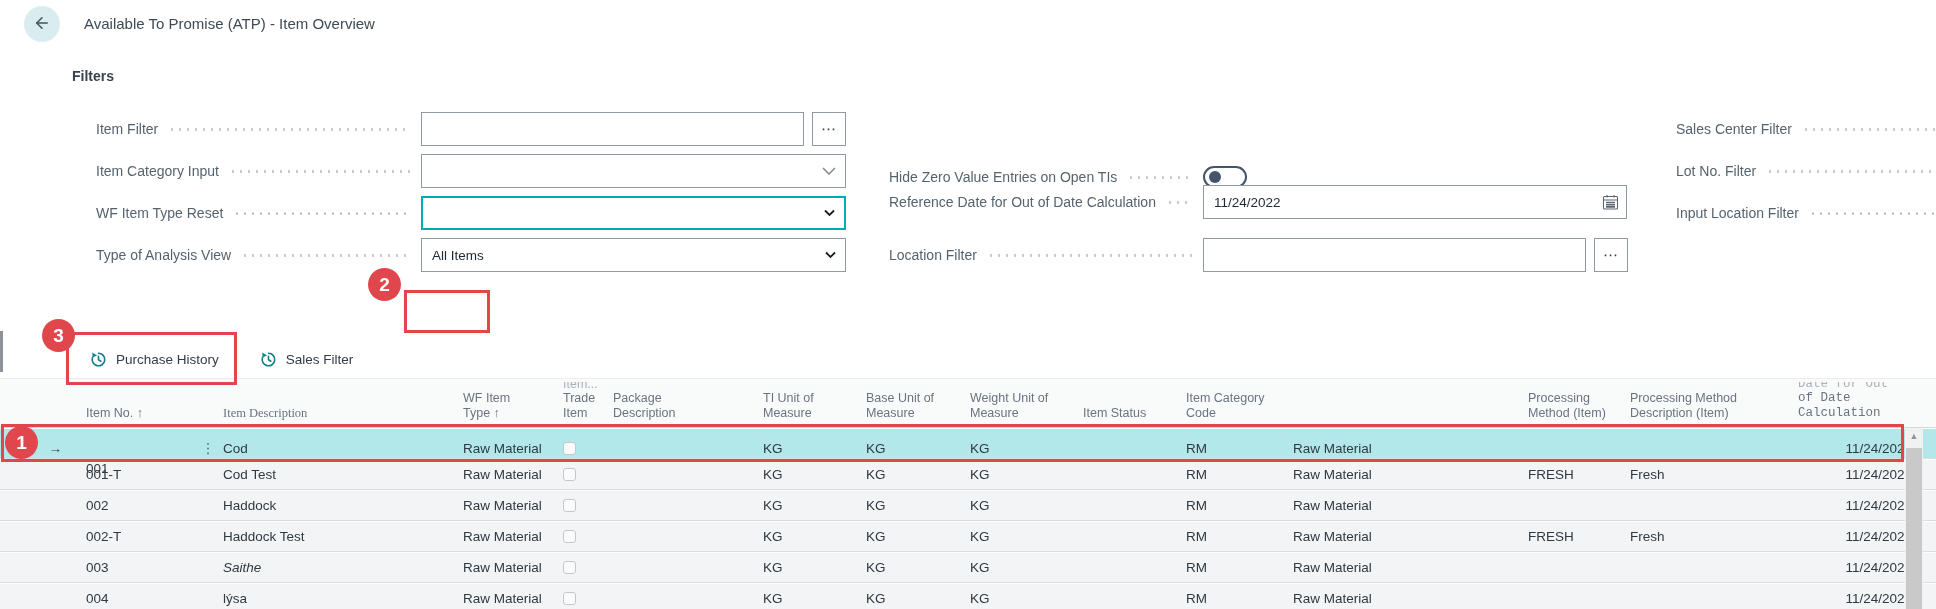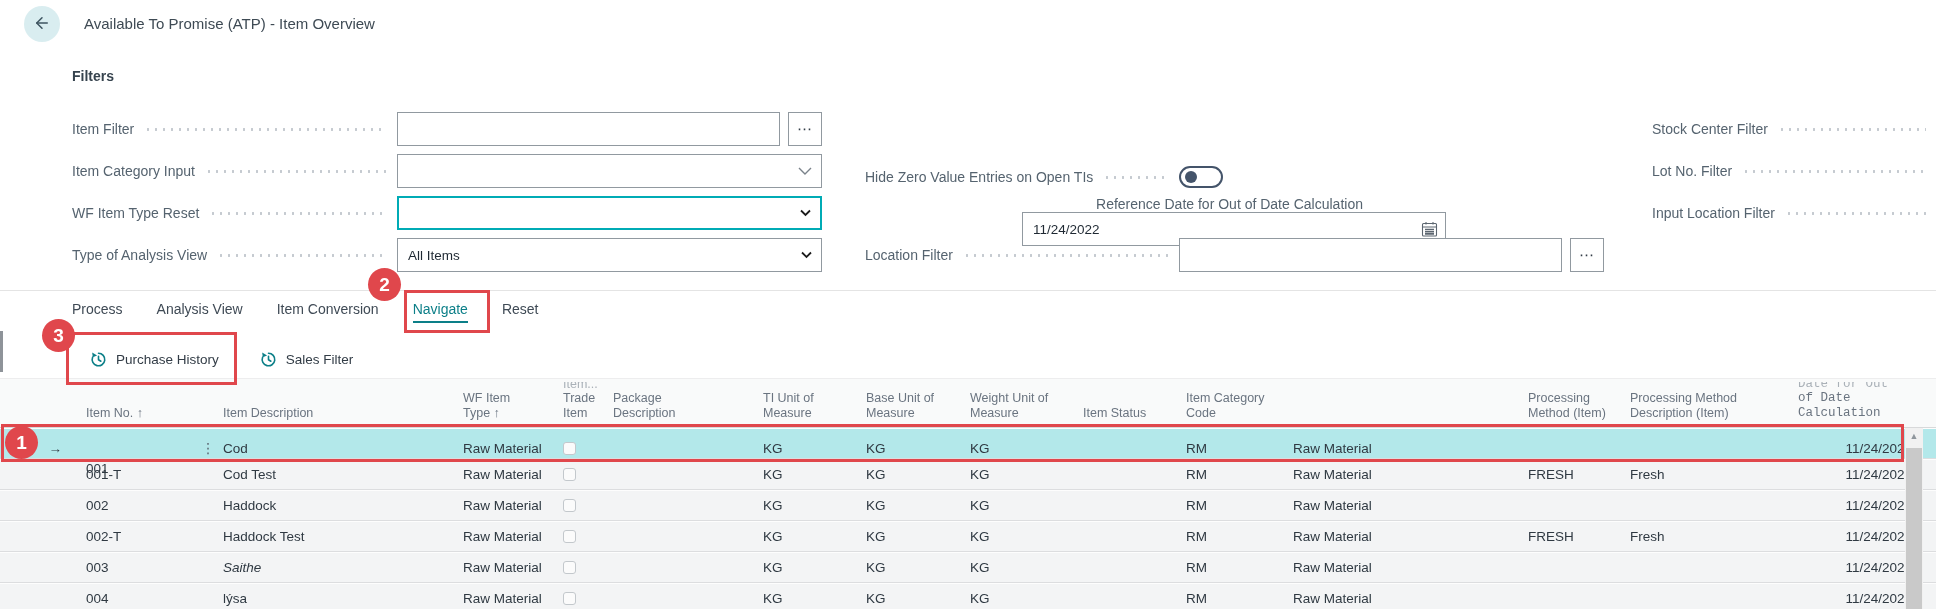--- a/index.html
+++ b/index.html
@@ -7,21 +7,21 @@
           font-family:"Liberation Sans",sans-serif;color:#3e4a54;}
 
   
   .pagehead{position:absolute;left:12px;top:0;width:100%;height:56px;}
   .backbtn{position:absolute;left:12px;top:6px;width:36px;height:36px;border-radius:50%;
            background:#d9edf0;border:none;display:flex;align-items:center;justify-content:center;cursor:pointer;}
   .title{position:absolute;left:72px;top:15px;font-size:15px;color:#3e4a54;}
 
   
   .filters-title{position:absolute;left:72px;top:68px;font-size:14px;font-weight:700;color:#36434e;}
-  .frow{position:absolute;display:flex;align-items:center;height:34px;}
+  .frow{position:absolute;display:flex;align-items:center;height:34px;margin-left:24px;}
   .frow .lbl{font-size:14px;color:#55636f;white-space:nowrap;margin-right:10px;}
   .leader{flex:1;height:5px;margin-right:10px;min-width:8px;
           background-image:radial-gradient(circle,#c5cad0 1.1px,transparent 1.4px);
           background-size:8px 5px;background-repeat:repeat-x;background-position:left center;}
   .ctl{display:flex;align-items:center;flex:none;}
   .tin{height:34px;box-sizing:border-box;border:1px solid #9199a0;background:#fff;
        font-family:inherit;font-size:13.5px;color:#1f2933;padding:0 10px;outline:none;}
   .combo{position:relative;height:34px;box-sizing:border-box;border:1px solid #9199a0;background:#fff;
          display:flex;align-items:center;padding:0 30px 0 10px;font-size:13.5px;color:#1f2933;}
   .combo.focus{border:2px solid #00abb5;}
@@ -149,21 +149,21 @@
 
 
   <div class="frow" style="left:865px;top:160px;width:739px;">
     <span class="lbl">Hide Zero Value Entries on Open TIs</span>
     <span class="leader"></span>
     <span class="ctl" style="width:425px;">
       <span class="toggle"></span>
     </span>
   </div>
 
-  <div class="frow" style="left:865px;top:196px;width:739px;flex-direction:column;">
+  <div class="frow" style="left:865px;top:185px;width:739px;">
     <span class="lbl">Reference Date for Out of Date Calculation</span>
     <span class="leader"></span>
     <span class="ctl datein" style="width:425px;">
       <input class="tin" value="11/24/2022" style="">
       <svg width="17" height="17" viewBox="0 0 17 17" fill="none" stroke="#5c6670" stroke-width="1.1">
         <rect x="1.5" y="3" width="14" height="12.5" rx="1"></rect>
           <line x1="1.5" y1="6.5" x2="15.5" y2="6.5"></line>
         <line x1="5" y1="1.5" x2="5" y2="4"></line>
           <line x1="12" y1="1.5" x2="12" y2="4"></line>
         <g stroke-width="1.6">
@@ -180,39 +180,32 @@
     <span class="leader"></span>
     <span class="ctl" style="width:425px;">
       <input class="tin" style="width: 383px;" value="">
       <button class="assist">
         <span>⋯</span>
       </button>
     </span>
   </div>
 
   <div class="frow" style="left:1652px;top:112px;width:284px;">
-    <span class="lbl">Stock Center Filter</span>
+    <span class="lbl">Sales Center Filter</span>
     <span class="leader"></span>
   </div>
   <div class="frow" style="left:1652px;top:154px;width:284px;">
     <span class="lbl">Lot No. Filter</span>
     <span class="leader"></span>
   </div>
   <div class="frow" style="left:1652px;top:196px;width:284px;">
     <span class="lbl">Input Location Filter</span>
     <span class="leader"></span>
   </div>
 
-  <nav class="tabs" id="tabstrip">
-      <span class="tab">Process</span>
-      <span class="tab">Analysis View</span>
-      <span class="tab">Item Conversion</span>
-      <span class="tab active">Navigate</span>
-      <span class="tab">Reset</span>
-    </nav>
 
   <div class="actions">
     <button class="abtn">
       <svg width="17" height="17" viewBox="0 0 17 17" fill="none" stroke="#0c7f88" stroke-width="1.6" stroke-linecap="round" stroke-linejoin="round">
         <path d="M8.5 2.2 a6.3 6.3 0 1 1 -5.9 4"></path>
         <path d="M2.2 1.6 l0.6 4.6 4.3-1.8" fill="#0c7f88" stroke="none"></path>
         <path d="M8.5 5.2 v3.5 l2.4 1.5"></path>
       </svg>
       <span>Purchase History</span>
     </button>
@@ -222,21 +215,21 @@
         <path d="M8.5 2.2 a6.3 6.3 0 1 1 -5.9 4"></path>
         <path d="M2.2 1.6 l0.6 4.6 4.3-1.8" fill="#0c7f88" stroke="none"></path>
         <path d="M8.5 5.2 v3.5 l2.4 1.5"></path>
       </svg>
       <span>Sales Filter</span>
     </button>
   </div>
 
   <div class="thead grid-cols" id="thead">
       <div class="th" style="grid-column: 2 / 4;"><div>Item No. ↑</div></div>
-      <div class="th" style="grid-column: 4;"><div>Item Description</div></div>
+      <div class="th" style="grid-column: 4; font-family: Liberation Serif, serif;"><div>Item Description</div></div>
       <div class="th" style="grid-column: 5;"><div>WF Item
 Type ↑</div></div>
       <div class="th" style="grid-column: 6;"><div class="super">Item...</div><div>Trade
 Item</div></div>
       <div class="th" style="grid-column: 7;"><div>Package
 Description</div></div>
       <div class="th" style="grid-column: 8;"><div>TI Unit of
 Measure</div></div>
       <div class="th" style="grid-column: 9;"><div>Base Unit of
 Measure</div></div>

